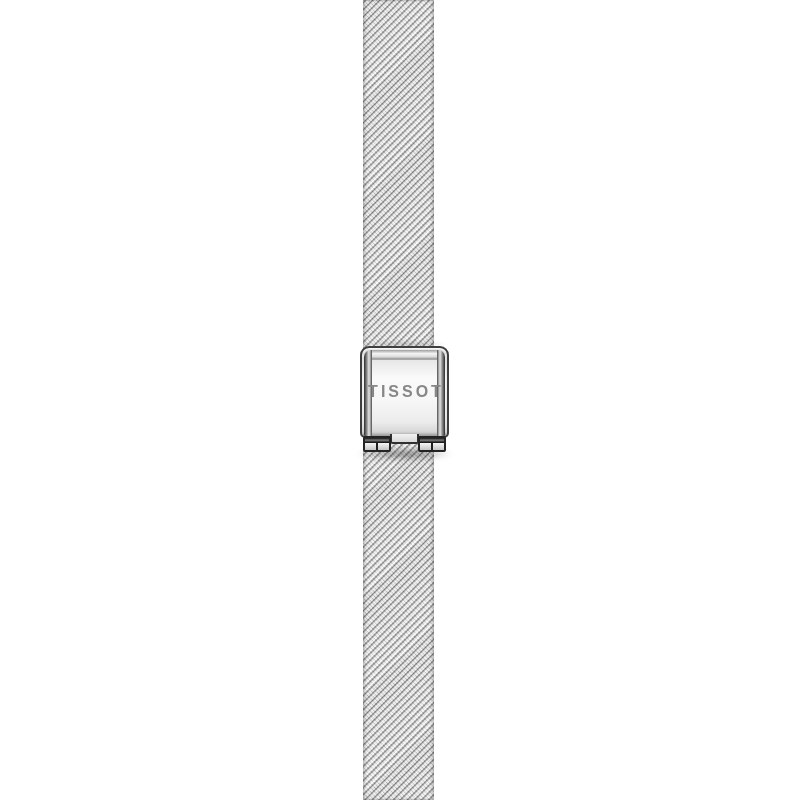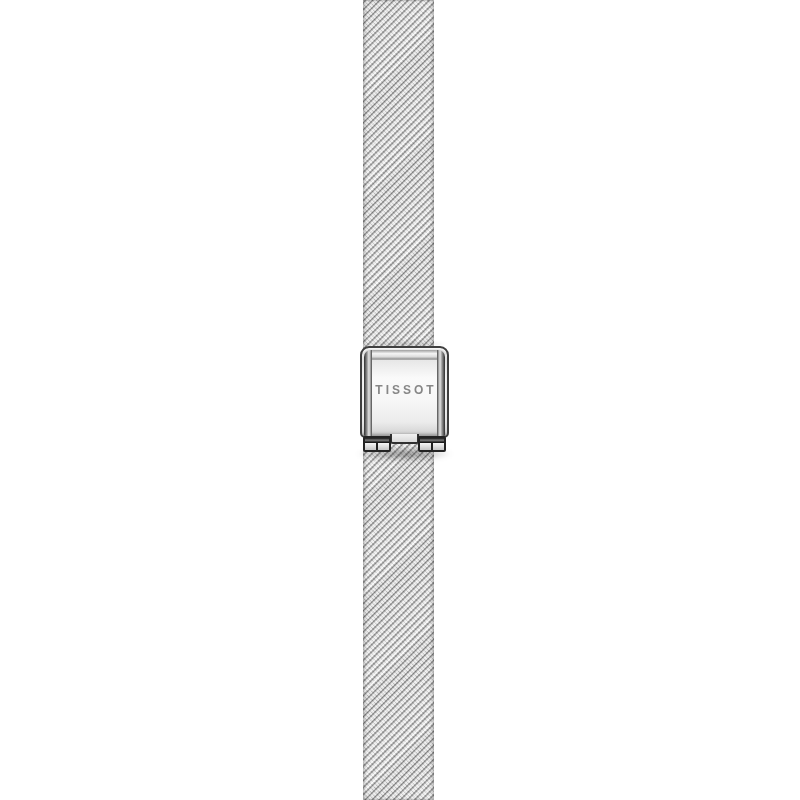--- a/index.html
+++ b/index.html
@@ -118,21 +118,21 @@
     right: 2px;
     border-radius: 0 7px 3px 0;
     background: linear-gradient(270deg,
       #2c2c2c 0%, #8d8d8d 35%, #e6e6e6 62%, #9c9c9c 82%, #4a4a4a 100%);
   }
   .brand {
     position: absolute;
     top: 35px;
     left: 0; right: 0;
     text-align: center;
-    font-size: 12px;
+    font-size: 16px;
     font-weight: 700;
     letter-spacing: 3px;
     color: #878787;
     text-indent: 3px; 
     user-select: none;
   }
   .center-lip {
     position: absolute;
     top: 88px;
     left: 30px;

